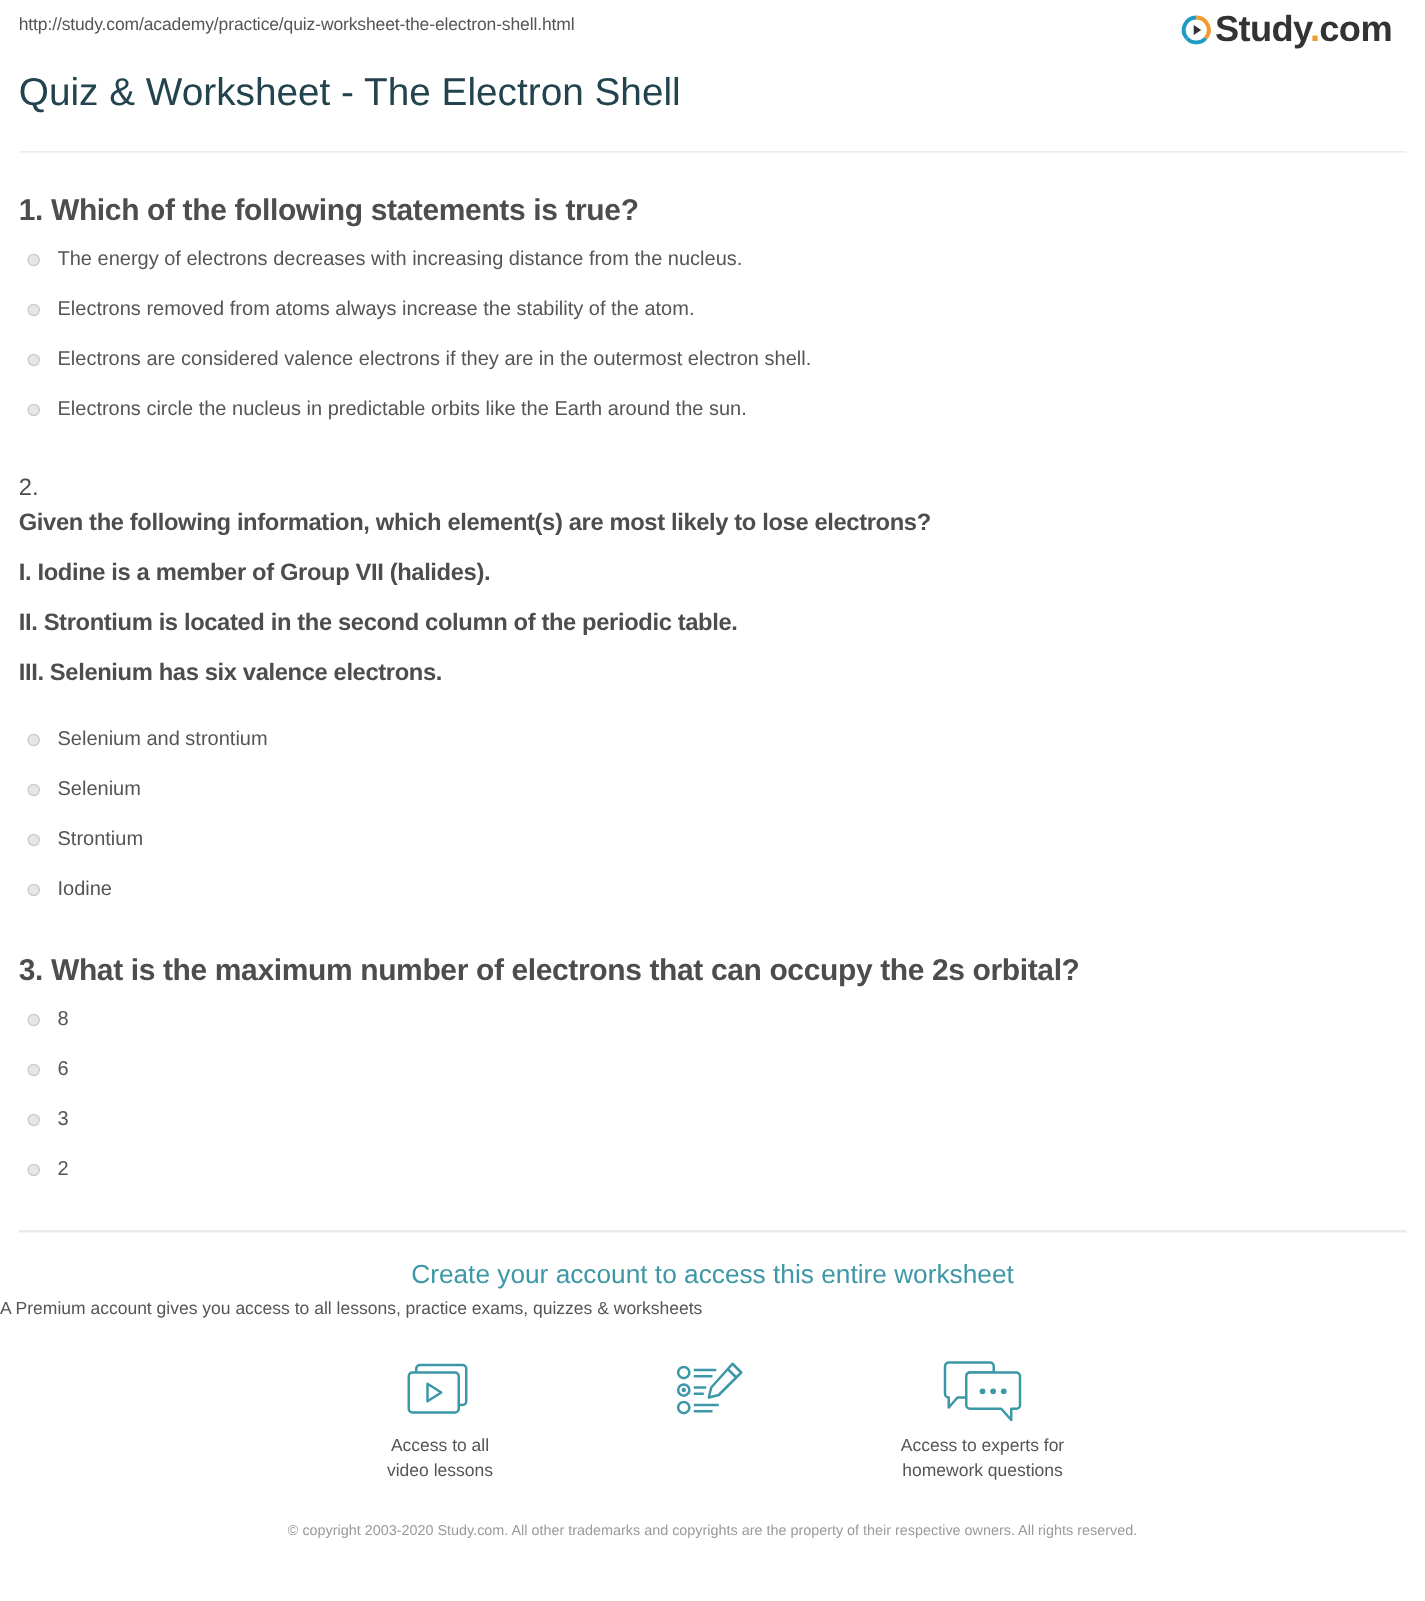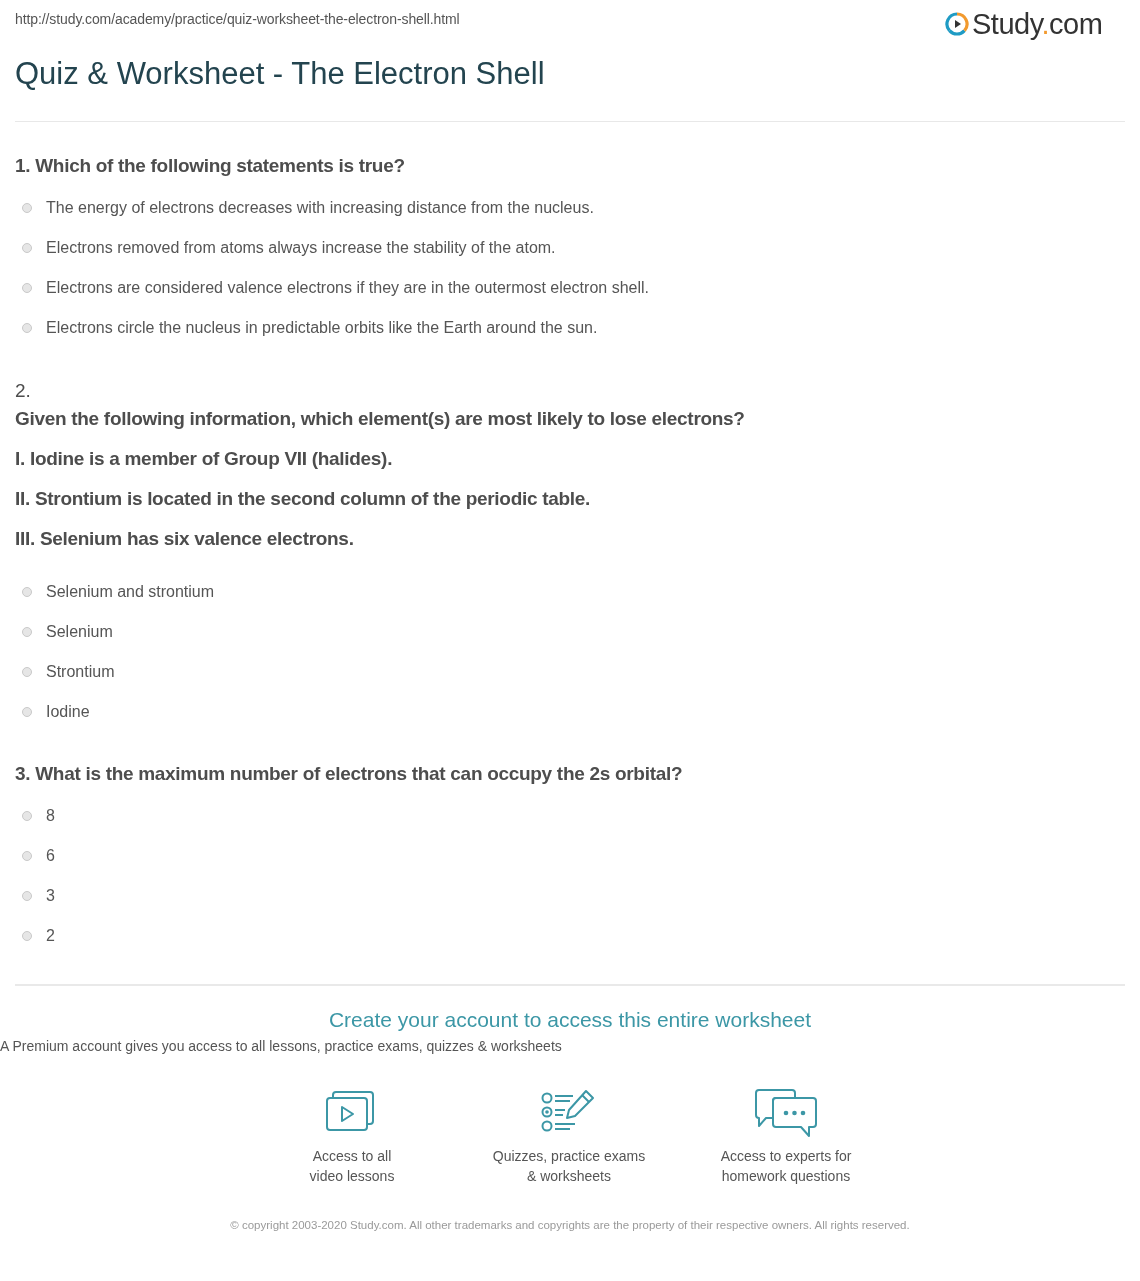--- a/index.html
+++ b/index.html
@@ -1,24 +1,24 @@
 <!DOCTYPE html>
 <html><head>
 <meta charset="utf-8">
 <style>
   html, body { margin: 0; padding: 0; background: #ffffff; }
   body { width: 1140px; height: 1281px; position: relative; font-family: "Liberation Sans", "DejaVu Sans", sans-serif; color: #4a4a4a; overflow: hidden; }
   .url { position: absolute; left: 15px; top: 11px; font-size: 14px; color: #555; letter-spacing: -0.1px; }
   .logo { position: absolute; left: 945px; top: 8px; display: flex; align-items: center; }
   .logo-mark { width: 24px; height: 24px; }
-  .logo-text { font-size: 29px; font-weight: normal; color: #333; margin-left: 3px; letter-spacing: -0.5px; line-height: 32px; }
+  .logo-text { font-size: 29px; font-weight: bold; color: #333; margin-left: 3px; letter-spacing: -0.5px; line-height: 32px; }
   .logo-dot { color: #f29a2e; }
   .title { position: absolute; left: 15px; top: 56px; margin: 0; font-size: 31px; font-weight: normal; color: #264653; color: #23444f; letter-spacing: 0px; }
   .hr-top { position: absolute; left: 15px; right: 15px; top: 121px; height: 1px; background: #e8e8e8; }
-  .q { position: absolute; left: 15px; font-size: 19px; font-weight: bold; color: #4d4d4d; margin: 0; letter-spacing: -0.3px; }
+  .q { position: absolute; left: 15px; font-size: 24px; font-weight: bold; color: #4d4d4d; margin: 0; letter-spacing: -0.3px; }
   .q-line { position: absolute; left: 15px; font-size: 19px; font-weight: bold; color: #4d4d4d; letter-spacing: -0.3px; }
   .q-num { position: absolute; left: 15px; font-size: 19px; font-weight: normal; color: #4d4d4d; }
   .opt { position: absolute; left: 22px; display: flex; align-items: center; font-size: 16px; color: #555; cursor: pointer; }
   .radio { width: 10px; height: 10px; border-radius: 50%; background: #e6e6e6; border: 1px solid #c9c9c9; box-sizing: border-box; margin-right: 14px; flex-shrink: 0; }
   .hr-bottom { position: absolute; left: 15px; right: 15px; top: 984px; height: 2px; background: #e9e9e9; }
   .cta-title { position: absolute; left: 0; width: 1140px; top: 1008px; text-align: center; font-size: 21px; color: #3c97a6; letter-spacing: 0px; }
   .cta-sub { position: absolute; left: 0; width: 1140px; top: 1038px; text-align: left; font-size: 14px; color: #555; }
   .feature { position: absolute; top: 1088px; width: 200px; text-align: center; }
   .feature-icon { display: block; margin: 0 auto; height: 52px; }
   .feature-label { font-size: 14px; color: #555; line-height: 20px; margin-top: 6px; }
@@ -122,21 +122,20 @@
     <circle cx="7" cy="38" r="4.5" fill="none" stroke="#3c97a6" stroke-width="2"></circle>
     <line x1="15" y1="8" x2="33" y2="8" stroke="#3c97a6" stroke-width="2"></line>
     <line x1="15" y1="13" x2="30" y2="13" stroke="#3c97a6" stroke-width="2"></line>
     <line x1="15" y1="22" x2="25" y2="22" stroke="#3c97a6" stroke-width="2"></line>
     <line x1="15" y1="27" x2="23" y2="27" stroke="#3c97a6" stroke-width="2"></line>
     <line x1="15" y1="36" x2="35" y2="36" stroke="#3c97a6" stroke-width="2"></line>
     <line x1="15" y1="41" x2="30" y2="41" stroke="#3c97a6" stroke-width="2"></line>
     <path d="M46 3 L53 10 L35 28 L27 30 L29 22 Z" fill="none" stroke="#3c97a6" stroke-width="2" stroke-linejoin="round"></path>
     <line x1="42" y1="7" x2="49" y2="14" stroke="#3c97a6" stroke-width="2"></line>
   </svg>
-  <div class="feature-label"><span>Quizzes, practice exams</span><br><span>&amp; worksheets</span></div>
 </div>
 
 <div class="feature" style="left:686px;">
   <svg class="feature-icon" width="64" height="52" viewBox="0 0 64 52">
     <path d="M5 2 H38 A3 3 0 0 1 41 5 V10 H22 A3 3 0 0 0 19 13 V30 H12 L5 38 V30 A3 3 0 0 1 2 27 V5 A3 3 0 0 1 5 2 Z" fill="none" stroke="#3c97a6" stroke-width="2" stroke-linejoin="round"></path>
     <path d="M22 10 H59 A3 3 0 0 1 62 13 V36 A3 3 0 0 1 59 39 H55 V48 L47 39 H22 A3 3 0 0 1 19 36 V13 A3 3 0 0 1 22 10 Z" fill="#fff" stroke="#3c97a6" stroke-width="2" stroke-linejoin="round"></path>
     <circle cx="32" cy="25" r="2.3" fill="#3c97a6"></circle>
     <circle cx="40.5" cy="25" r="2.3" fill="#3c97a6"></circle>
     <circle cx="49" cy="25" r="2.3" fill="#3c97a6"></circle>
   </svg>

